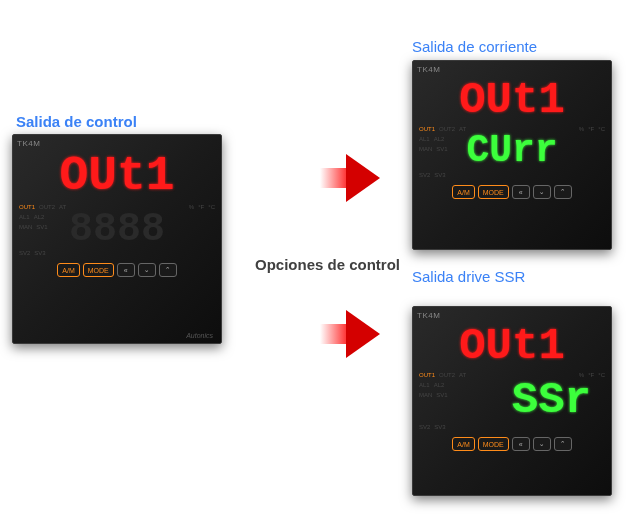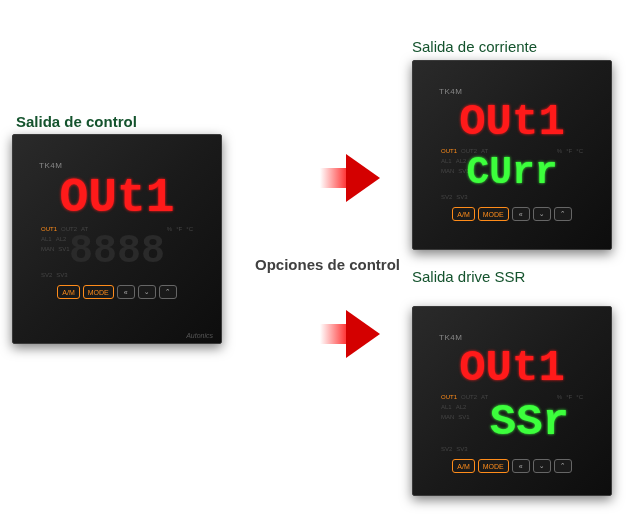--- a/index.html
+++ b/index.html
@@ -7,36 +7,36 @@
     width: 634px;
     height: 518px;
     background: #fff;
     font-family: Arial, sans-serif;
     position: relative;
     overflow: hidden;
   }
   .label {
     position: absolute;
     font-size: 15px;
-    color: #14532d;
+    color: #3b82f6;
   }
   .center-label {
     position: absolute;
     font-size: 15px;
     color: #404040;
     font-weight: bold;
     margin-left: 13px;
   }
   .device {
     position: absolute;
     background: linear-gradient(135deg, #2a2a2a 0%, #1a1a1a 50%, #0d0d0d 100%);
     border: 1px solid #3a3a3a;
     border-radius: 2px;
     box-shadow: 0 4px 12px rgba(0,0,0,0.5);
-    padding: 24px;
+    padding: 2px;
   }
   .model {
     color: #888;
     font-size: 8px;
     font-family: Arial;
     letter-spacing: 0.5px;
     margin: 2px 2px 4px 2px;
   }
   .brand {
     position: absolute;

